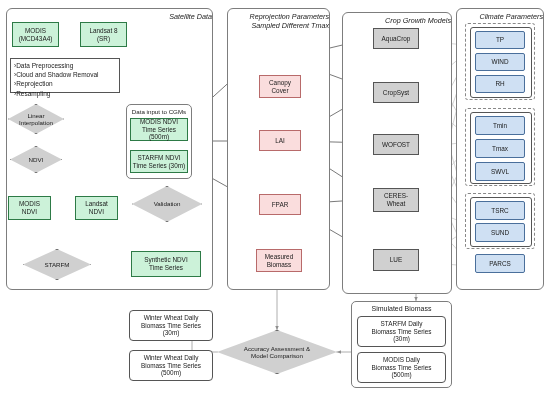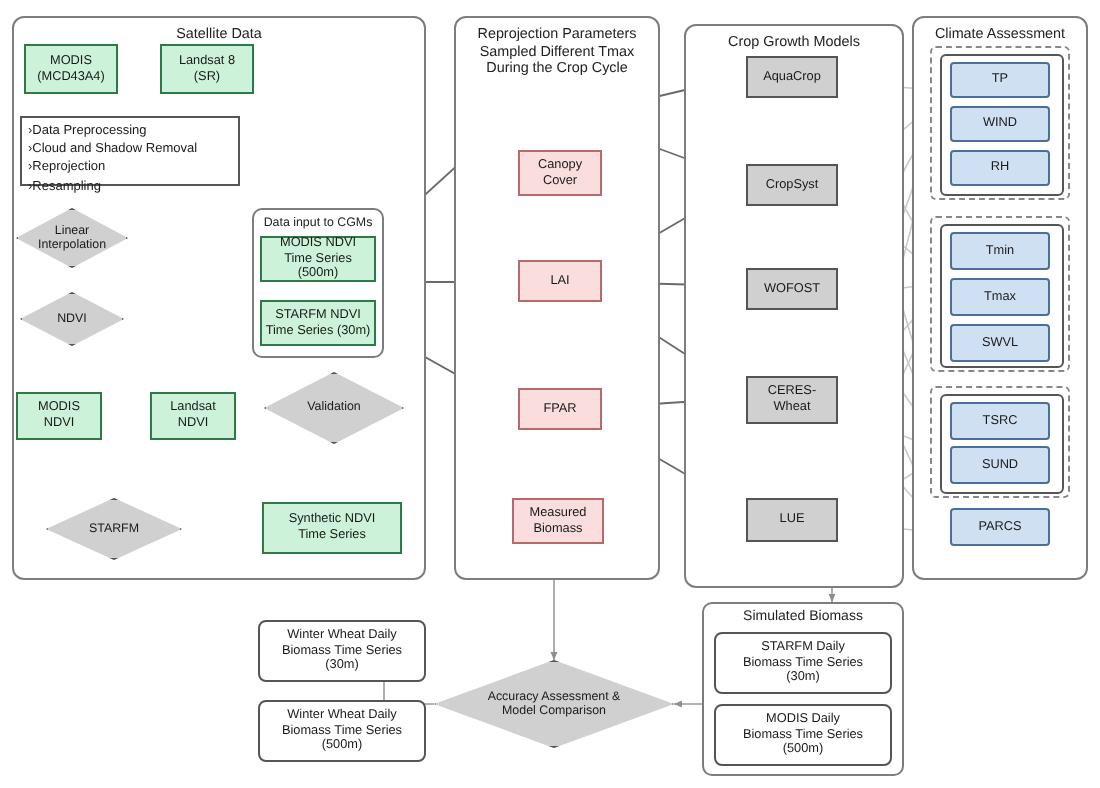--- a/index.html
+++ b/index.html
@@ -3,21 +3,21 @@
 <meta charset="utf-8">
 <style>
   html,body{margin:0;padding:0;background:#ffffff;}
   body{width:550px;height:394px;position:relative;overflow:hidden;
        font-family:"Liberation Sans","DejaVu Sans",sans-serif;
        color:#1a1a1a;-webkit-font-smoothing:antialiased;}
   #root{position:absolute;left:0;top:0;width:550px;height:394px;}
 
   
   .panel{position:absolute;border:1px solid #7d7d7d;border-radius:6px;background:#fff;box-sizing:border-box;}
-  .panel-title{position:absolute;width:100%;text-align:center;font-size:7.2px;line-height:8.6px;color:#222;}
+  .panel-title{position:absolute;width:100%;text-align:right;font-size:7.2px;line-height:8.6px;color:#222;font-style:italic;}
 
   
   .node{position:absolute;box-sizing:border-box;display:flex;align-items:center;justify-content:center;
         text-align:center;font-size:6.4px;line-height:7.6px;padding:1px;}
   .green{background:#ccf2d9;border:1px solid #2d7a46;}
   .pink{background:#fadddd;border:1px solid #b86a6a;}
   .gray{background:#d0d0d0;border:1px solid #555;}
   .blue{background:#cfe0f3;border:1px solid #4a6f9b;border-radius:2px;}
   .white{background:#fff;border:1px solid #555;border-radius:4px;}
   .plainbox{background:#fff;border:1px solid #7d7d7d;border-radius:4px;}
@@ -181,21 +181,20 @@
     <span>Time Series (500m)</span>
   </div>
   <div class="node green" style="left:130px;top:150px;width:58px;height:23px;flex-direction:column;">
     <span>STARFM NDVI</span>
     <span>Time Series (30m)</span>
   </div>
 
   <div class="panel" style="left:227px;top:8px;width:103px;height:282px;">
     <div class="panel-title" style="top:4px;">Reprojection Parameters</div>
     <div class="panel-title" style="top:12.5px;">Sampled Different Tmax</div>
-    <div class="panel-title" style="top:21px;">During the Crop Cycle</div>
   </div>
 
   <div class="node pink" style="left:259px;top:75px;width:42px;height:23px;flex-direction:column;">
     <span>Canopy</span>
     <span>Cover</span>
   </div>
 
   <div class="node pink" style="left:259px;top:130px;width:42px;height:21px;">
     <span>LAI</span>
   </div>
@@ -224,21 +223,21 @@
   </div>
   <div class="node gray" style="left:373px;top:188px;width:46px;height:24px;flex-direction:column;">
     <span>CERES-</span>
     <span>Wheat</span>
   </div>
   <div class="node gray" style="left:373px;top:249px;width:46px;height:22px;">
     <span>LUE</span>
   </div>
 
   <div class="panel" style="left:456px;top:8px;width:88px;height:282px;">
-    <div class="panel-title" style="top:4px;">Climate Assessment</div>
+    <div class="panel-title" style="top:4px;">Climate Parameters</div>
   </div>
 
   <div class="dashgrp" style="left:465px;top:23px;width:70px;height:77px;"></div>
   <div class="plainbox" style="position:absolute;left:470px;top:27px;width:60px;height:69px;border:1px solid #555;border-radius:3px;"></div>
   <div class="node blue" style="left:475px;top:31px;width:50px;height:18px;">
     <span>TP</span>
     </div>
   <div class="node blue" style="left:475px;top:53px;width:50px;height:18px;">
     <span>WIND</span>
     </div>

